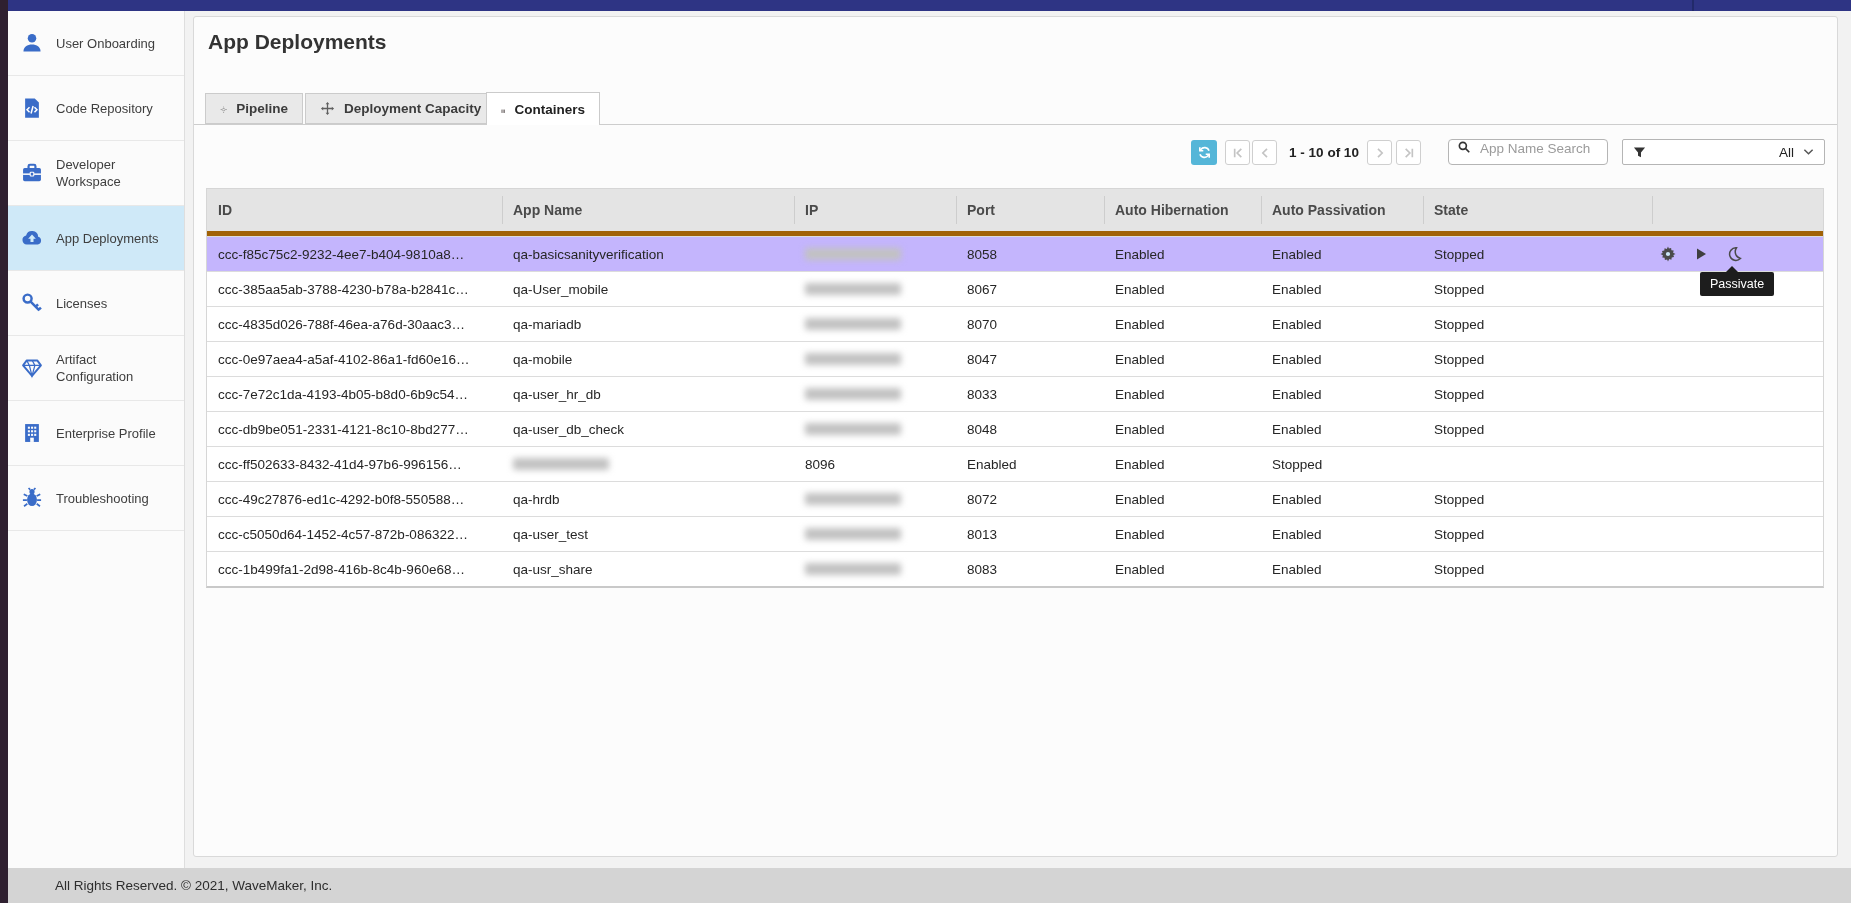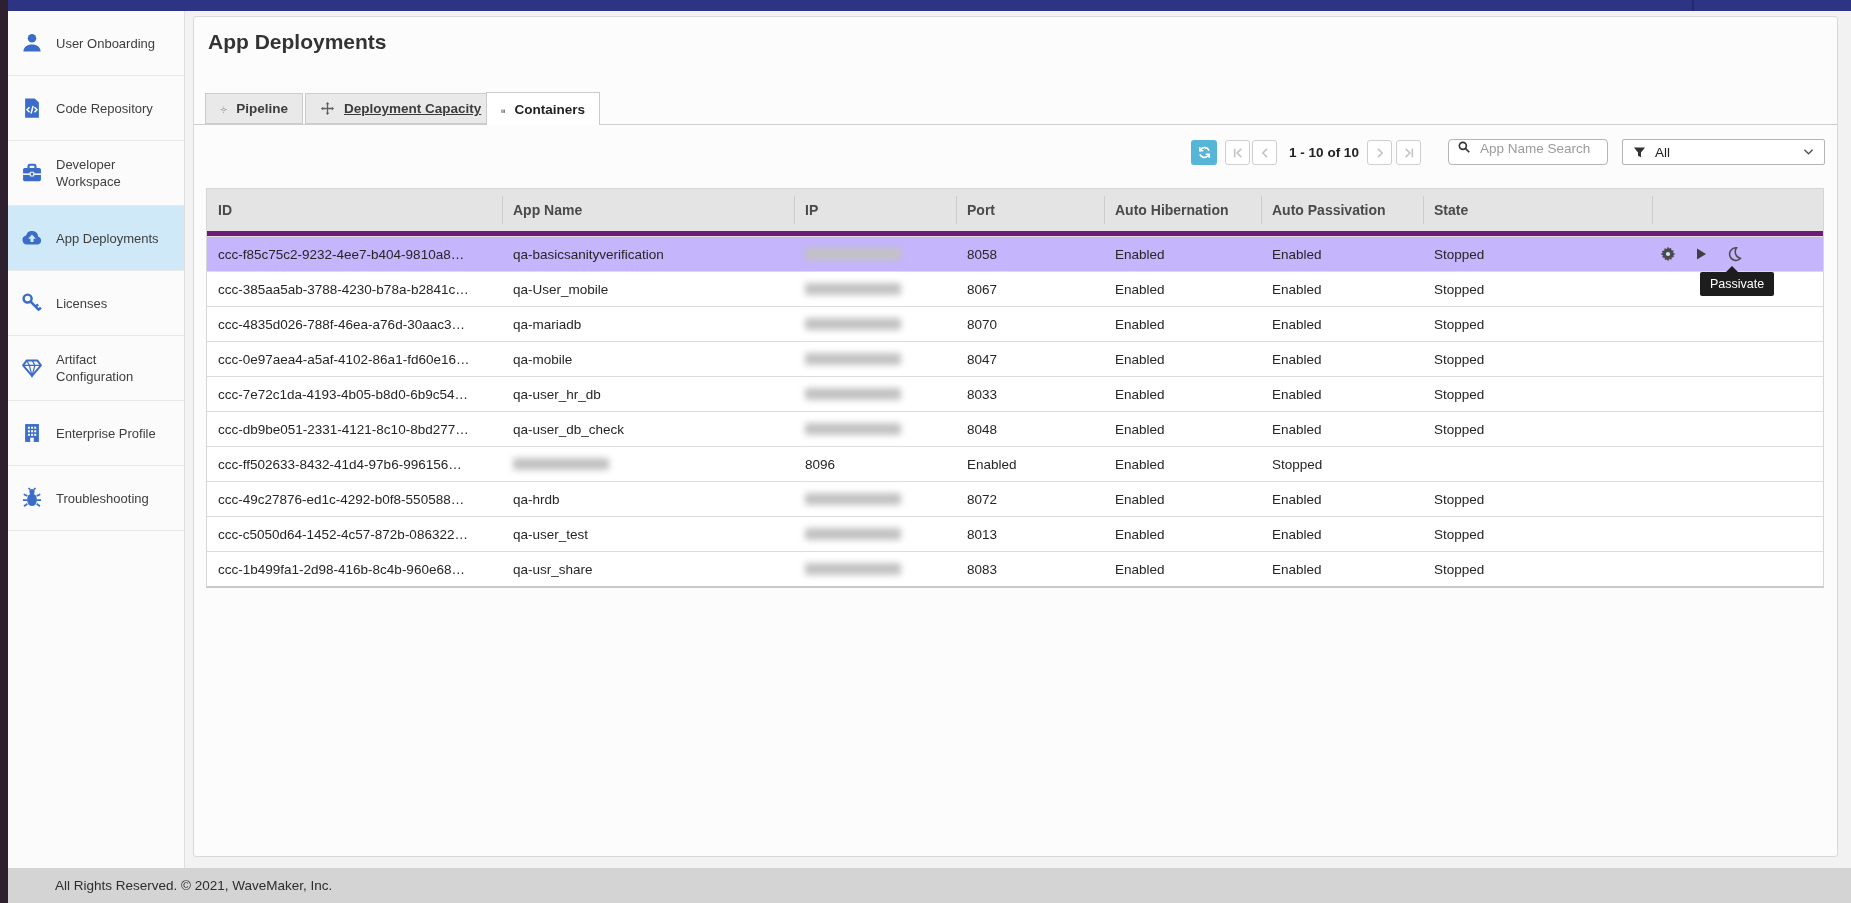--- a/index.html
+++ b/index.html
@@ -27,48 +27,48 @@
   .card{left:193px;top:16px;width:1645px;height:841px;background:#fcfcfc;
         border:1px solid #d9d9d9;border-radius:3px;box-sizing:border-box;}
   .page-title{left:208px;top:30px;font-size:21px;font-weight:700;color:#333;}
 
   
   .tab-baseline{left:194px;top:124px;width:1643px;height:1px;background:#cdcdcd;z-index:1;}
   .tab{top:93px;height:31px;background:#e9e9e9;border:1px solid #cbcbcb;box-sizing:border-box;
        display:flex;align-items:center;gap:9px;padding:0 14px;font-size:13.5px;font-weight:600;
        color:#3c3c3c;cursor:pointer;z-index:2;}
   .tab-1{left:205px;width:98px;}
-  .tab-2{left:305px;width:216px;text-decoration:underline;}
+  .tab-2{left:305px;width:216px;}
   .tab.active{left:486px;width:114px;top:92px;height:33px;background:#fff;border-bottom:none;
               font-weight:700;color:#222;}
   .tab .ticon{width:15px;height:15px;}
 
   
   .btn-refresh{left:1191px;top:140px;width:26px;height:25px;background:#55b6d8;border-radius:3px;
                display:flex;align-items:center;justify-content:center;cursor:pointer;}
   .pg-btn{top:140px;width:25px;height:25px;background:#fff;border:1px solid #cfcfcf;border-radius:3px;
           box-sizing:border-box;display:flex;align-items:center;justify-content:center;cursor:pointer;}
   .pg-first{left:1225px;} .pg-prev{left:1252px;} .pg-next{left:1367px;} .pg-last{left:1396px;}
   .pg-text{left:1287px;top:140px;width:74px;height:25px;line-height:25px;text-align:center;
            font-size:13.5px;font-weight:700;color:#222;}
   .search-box{left:1448px;top:139px;width:160px;height:26px;border:1px solid #b5b5b5;border-radius:4px;
               background:#fff;box-sizing:border-box;display:flex;align-items:flex-start;padding:0 8px;gap:7px;}
   .search-box input{border:none;outline:none;width:115px;font-size:13.5px;color:#333;background:transparent;
                     font-family:"Liberation Sans",sans-serif;}
   .search-box input::placeholder{color:#9b9b9b;}
   .filter-box{left:1622px;top:139px;width:203px;height:26px;border:1px solid #b5b5b5;border-radius:2px;
               background:#fff;box-sizing:border-box;display:flex;align-items:center;padding:0 10px;gap:9px;
-              cursor:pointer;}
+              cursor:pointer;text-align:right;}
   .filter-value{font-size:13.5px;color:#222;flex:1;}
 
   
   .tbl{left:206px;top:188px;width:1618px;border:1px solid #d6d6d6;border-bottom:2px solid #c9c9c9;
        background:#fff;box-sizing:border-box;}
   .gridrow{display:grid;grid-template-columns:295px 292px 162px 148px 157px 162px 229px 1fr;}
-  .thead{height:42px;background:#e4e4e4;border-bottom:5px solid #701a75;}
+  .thead{height:42px;background:#e4e4e4;border-bottom:5px solid #a16207;}
   .th{display:flex;align-items:center;padding-left:11px;font-size:14px;font-weight:700;color:#4a4a4a;
       position:relative;height:100%;box-sizing:border-box;}
   .th:not(:first-child)::before{content:'';position:absolute;left:0;top:7px;bottom:7px;width:1px;background:#cdcdcd;}
   .trow{height:34px;border-top:1px solid #dcdcdc;background:#fff;cursor:pointer;}
   .trow:first-of-type{border-top:none;}
   .trow.sel{background:#c4b5fd;}
   .cell{display:flex;align-items:center;padding-left:11px;font-size:13.5px;color:#262626;
         white-space:nowrap;overflow:hidden;}
   .ipblur{display:inline-block;width:96px;height:12px;background:#c2c2c2;border-radius:2px;filter:blur(3px);}
   .actions{gap:17px;padding-left:8px;}

